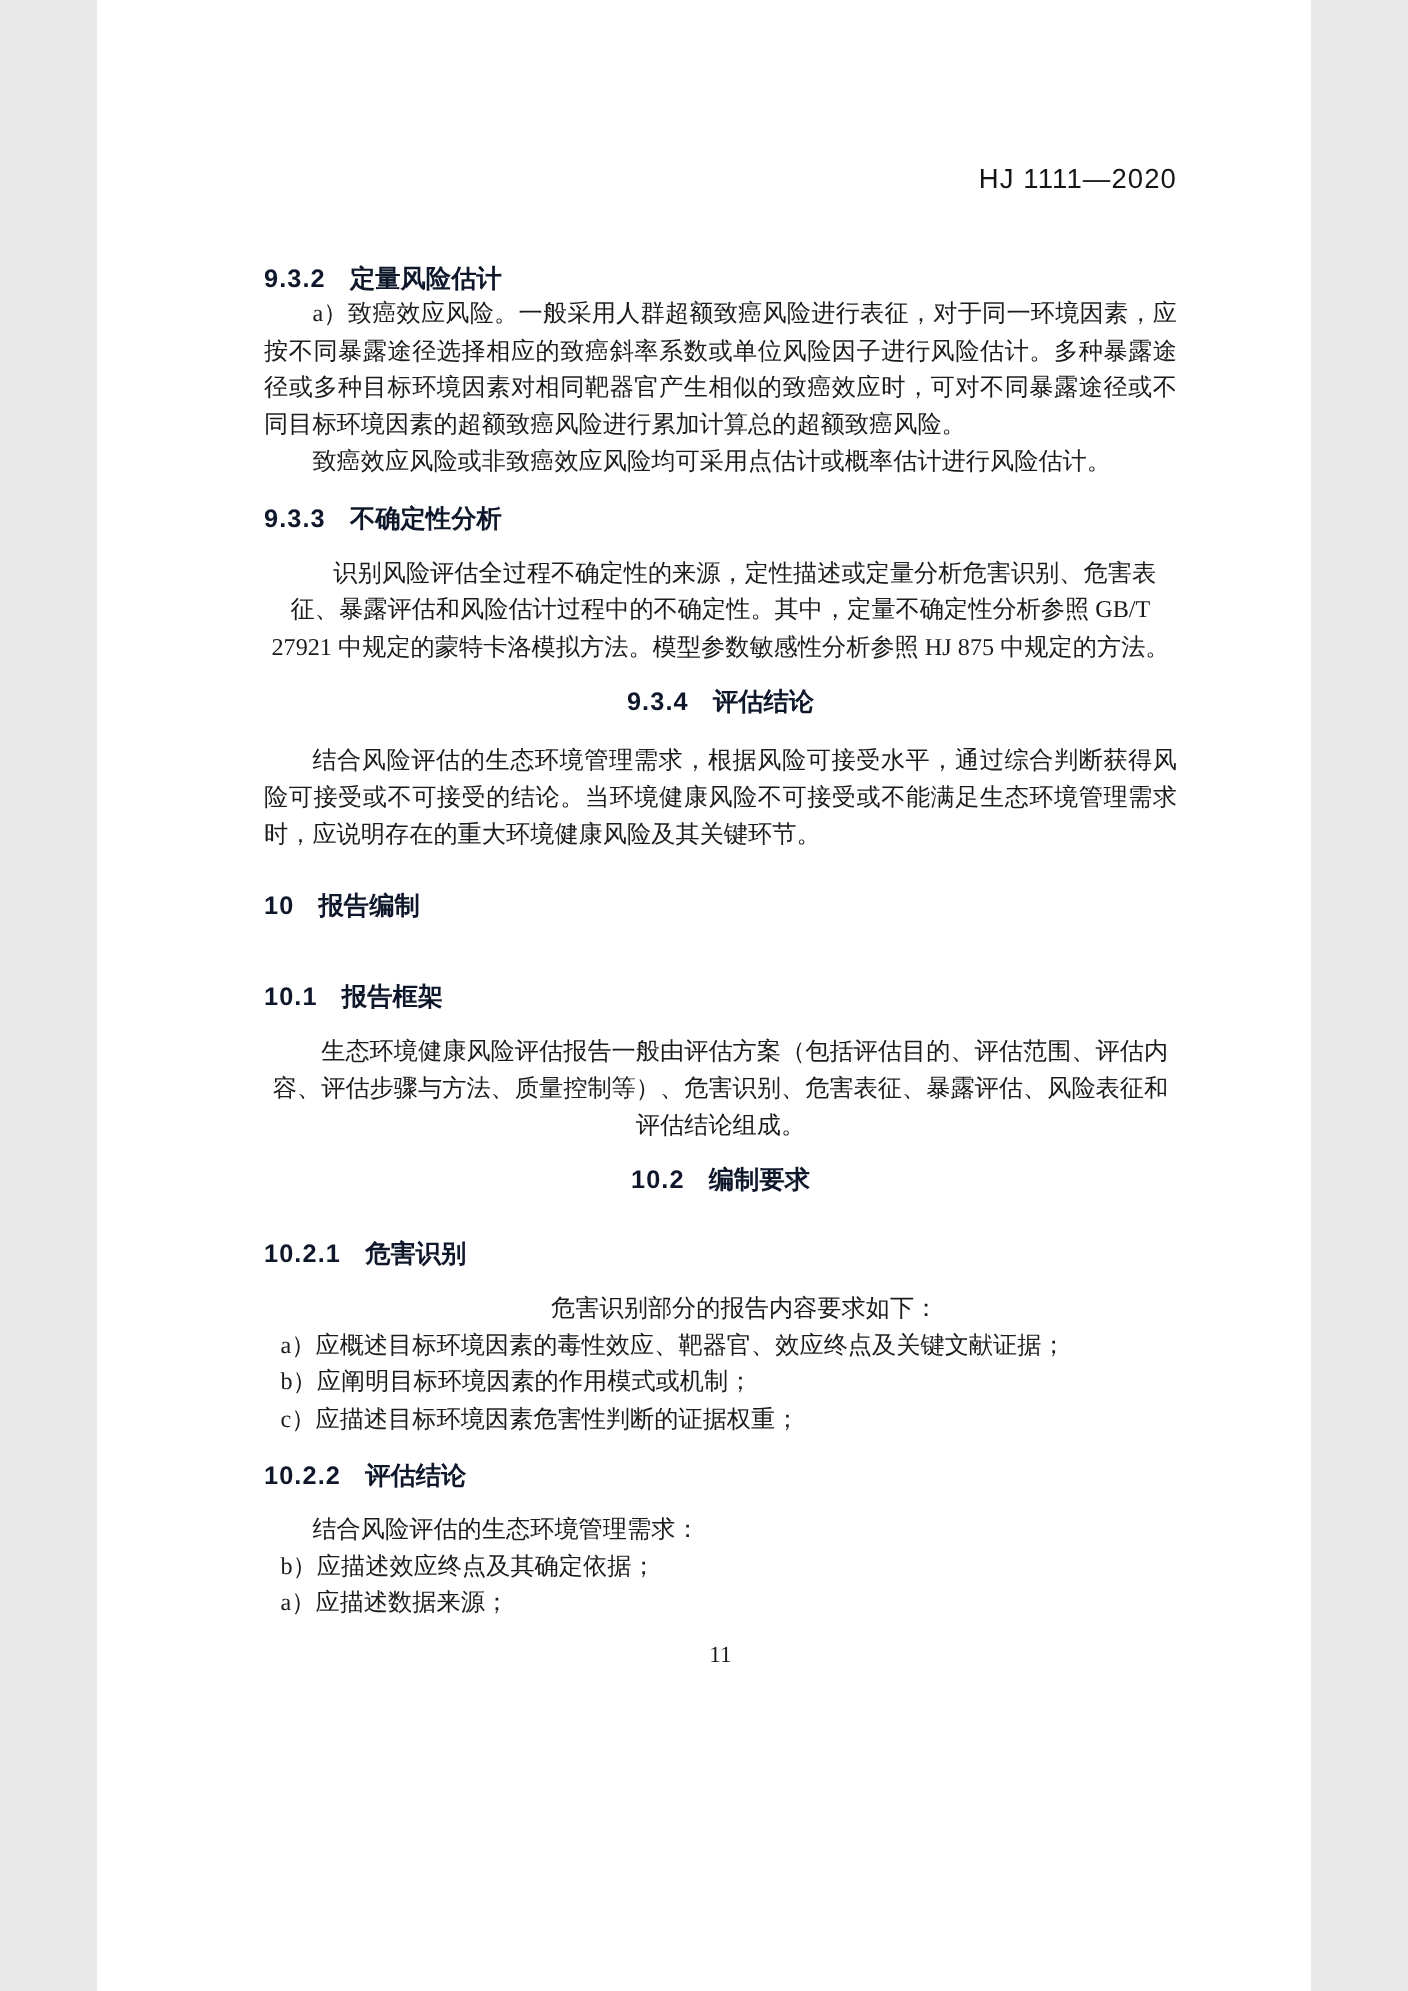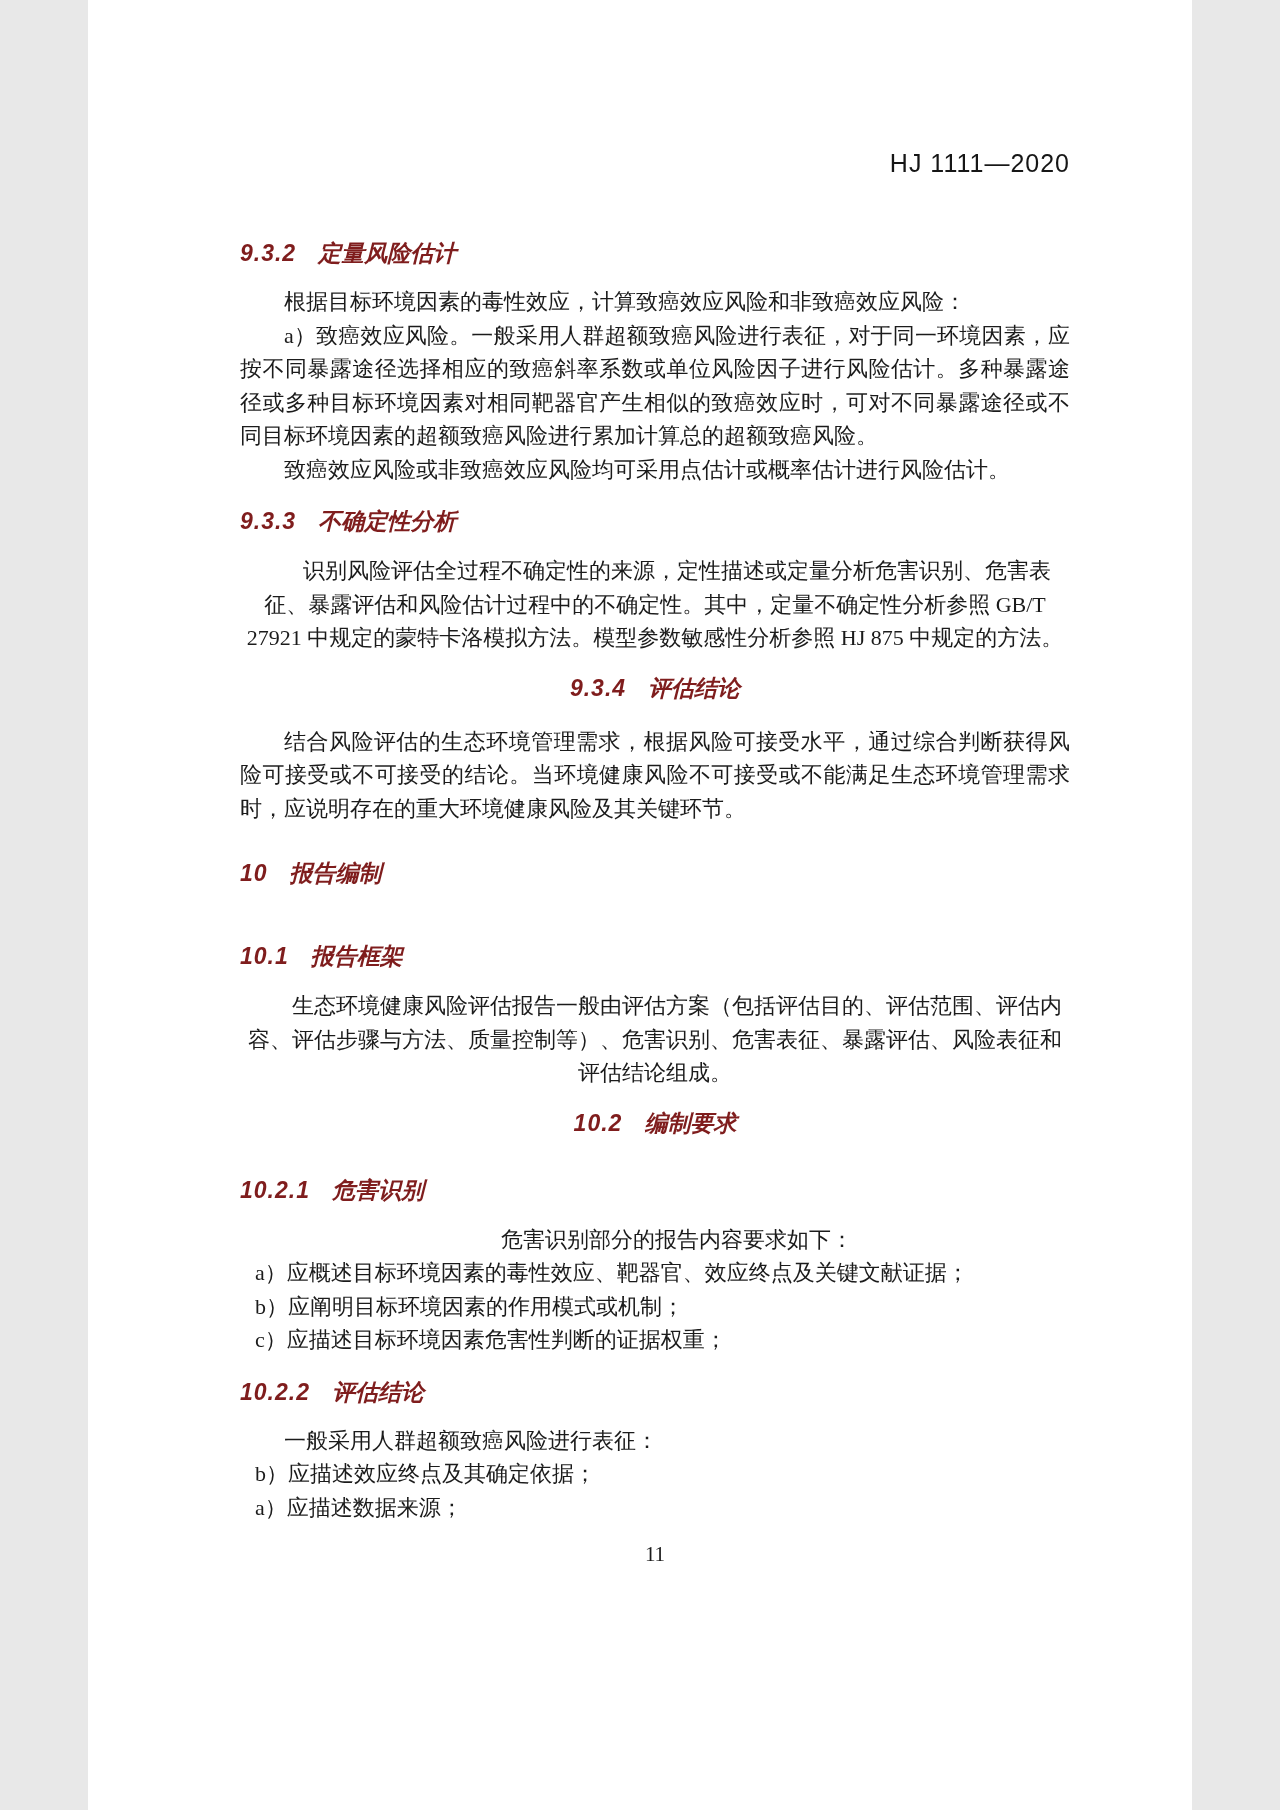--- a/index.html
+++ b/index.html
@@ -30,22 +30,21 @@
     font-weight: 500;
     letter-spacing: 1px;
     color: #161616;
   }
   .sec {
     font-family: "Liberation Sans", "DejaVu Sans", sans-serif;
     font-size: 23px;
     font-weight: bold;
     line-height: 30px;
     margin: 0;
-    color: #7f1d1d;
-    font-style: italic;
+    color: #0f172a;
   }
   .sec .sec-num { margin-right: 22px; letter-spacing: 1px; }
   .para {
     font-size: 22px;
     line-height: 33.5px;
     margin: 0;
     text-align: justify;
     color: #1b1b1b;
   }
   .para.indent { text-indent: 44px; }
@@ -79,21 +78,20 @@
 
 <div class="page">
 
   <div class="header">
     <span class="doc-code">HJ 1111—2020</span>
   </div>
 
   <h2 class="sec mt-56">
     <span class="sec-num">9.3.2</span><span class="sec-title">定量风险估计</span>
   </h2>
-  <p class="para indent mt-17">根据目标环境因素的毒性效应，计算致癌效应风险和非致癌效应风险：</p>
   <p class="para indent">a）致癌效应风险。一般采用人群超额致癌风险进行表征，对于同一环境因素，应按不同暴露途径选择相应的致癌斜率系数或单位风险因子进行风险估计。多种暴露途径或多种目标环境因素对相同靶器官产生相似的致癌效应时，可对不同暴露途径或不同目标环境因素的超额致癌风险进行累加计算总的超额致癌风险。</p>
   <p class="para indent">致癌效应风险或非致癌效应风险均可采用点估计或概率估计进行风险估计。</p>
 
   <h2 class="sec mt-20">
     <span class="sec-num">9.3.3</span><span class="sec-title">不确定性分析</span>
   </h2>
   <p class="para indent mt-18">识别风险评估全过程不确定性的来源，定性描述或定量分析危害识别、危害表征、暴露评估和风险估计过程中的不确定性。其中，定量不确定性分析参照 GB/T 27921 中规定的蒙特卡洛模拟方法。模型参数敏感性分析参照 HJ 875 中规定的方法。</p>
 
   <h2 class="sec mt-18">
     <span class="sec-num">9.3.4</span><span class="sec-title">评估结论</span>
@@ -117,21 +115,21 @@
     <span class="sec-num">10.2.1</span><span class="sec-title">危害识别</span>
   </h2>
   <p class="para indent mt-18">危害识别部分的报告内容要求如下：</p>
   <p class="list-item">a）应概述目标环境因素的毒性效应、靶器官、效应终点及关键文献证据；</p>
   <p class="list-item">b）应阐明目标环境因素的作用模式或机制；</p>
   <p class="list-item">c）应描述目标环境因素危害性判断的证据权重；</p>
 
   <h2 class="sec mt-20">
     <span class="sec-num">10.2.2</span><span class="sec-title">评估结论</span>
   </h2>
-  <p class="para indent mt-17">一般采用人群超额致癌风险进行表征：</p>
+  <p class="para indent mt-17">结合风险评估的生态环境管理需求：</p>
   <p class="list-item">b）应描述效应终点及其确定依据；</p>
   <p class="list-item">a）应描述数据来源；</p>
 
   <div class="footer">
     <span>11</span>
   </div>
 
 </div>
 
 </body></html>

